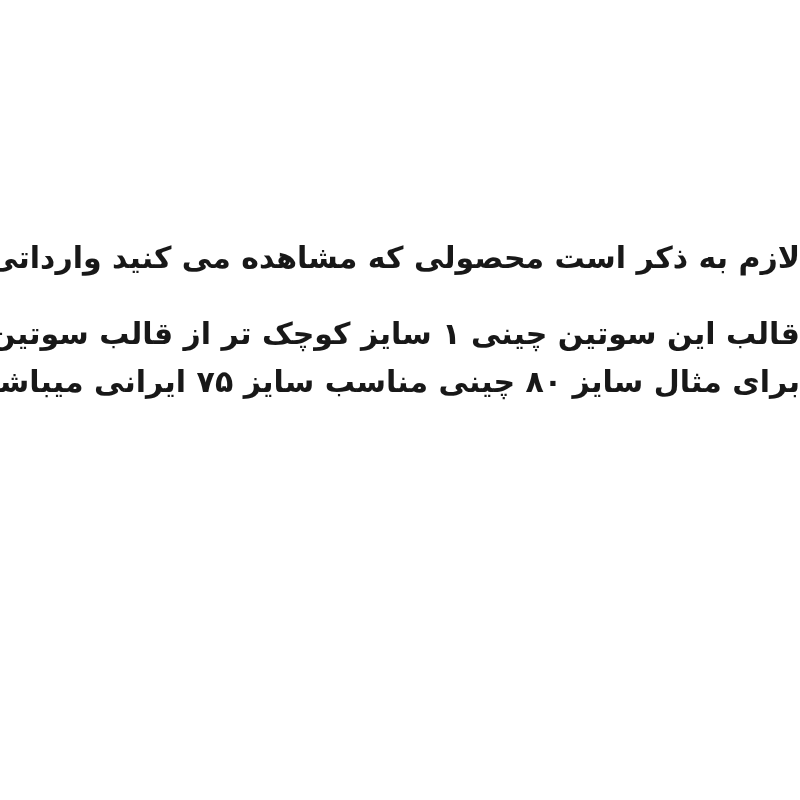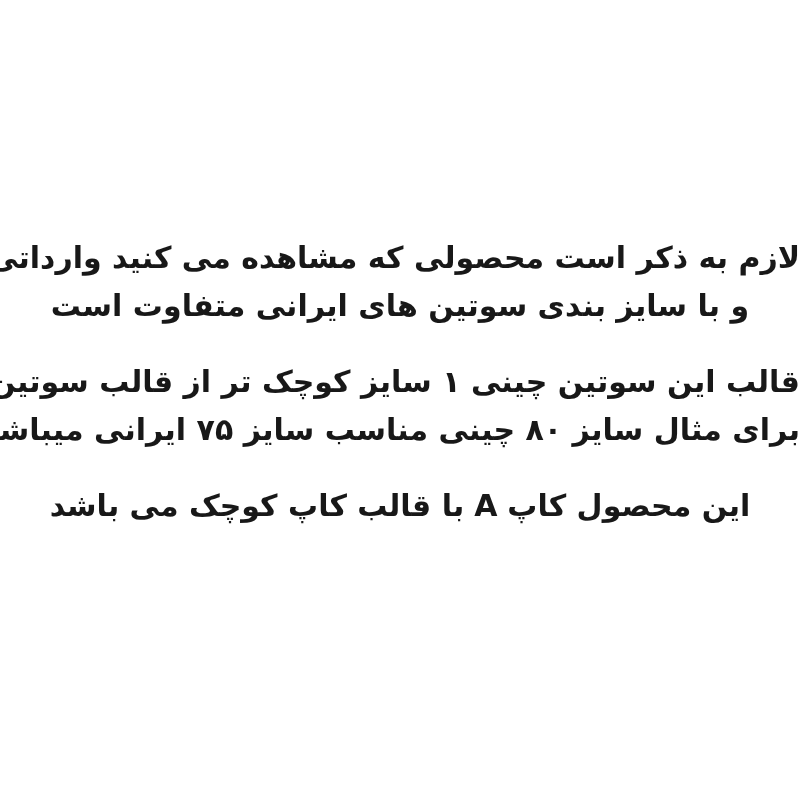--- a/index.html
+++ b/index.html
@@ -39,26 +39,22 @@
   }
 </style>
 </head>
 <body>
 
 <div class="canvas">
   <div class="text-block">
 
     <div class="para">
       <div class="line">لازم به ذکر است محصولی که مشاهده می کنید وارداتی از کشور چین بوده</div>
-      <div class="line">و با سایز بندی سوتین های ایرانی متفاوت است</div>
     </div>
 
     <div class="para">
       <div class="line">قالب این سوتین چینی ۱ سایز کوچک تر از قالب سوتین ایرانی میباشد</div>
       <div class="line">برای مثال سایز ۸۰ چینی مناسب سایز ۷۵ ایرانی میباشد</div>
     </div>
 
-    <div class="para">
-      <div class="line">این محصول کاپ A با قالب کاپ کوچک می باشد</div>
-    </div>
 
   </div>
 </div>
 
 </body></html>

